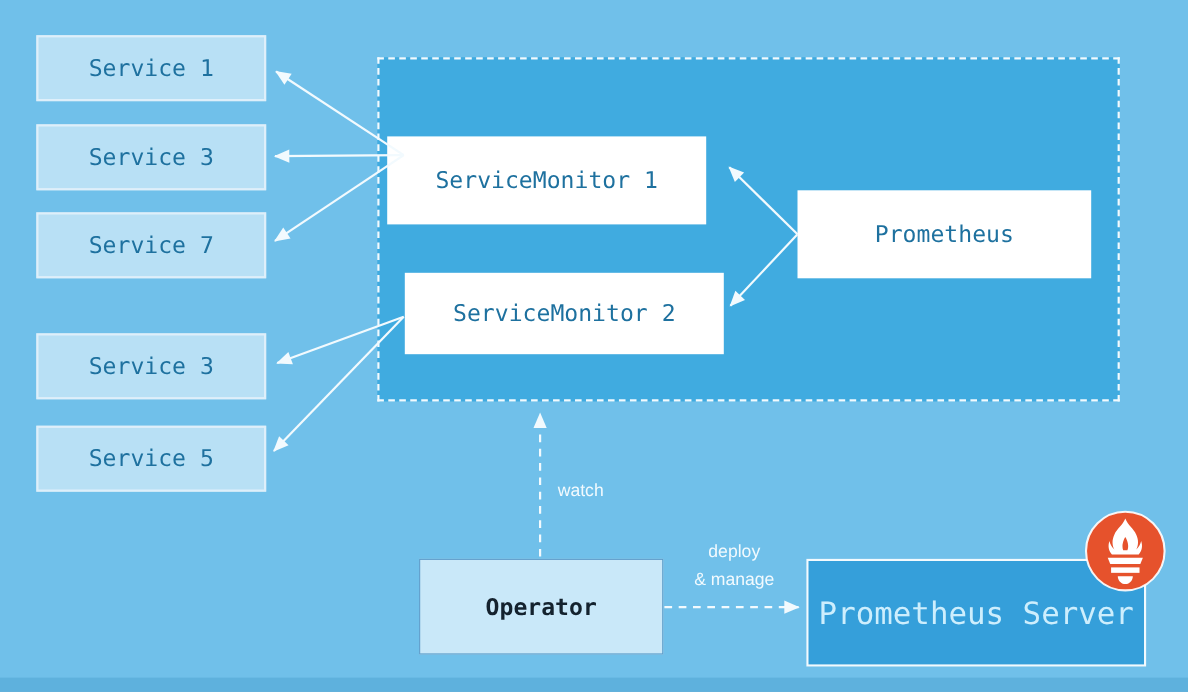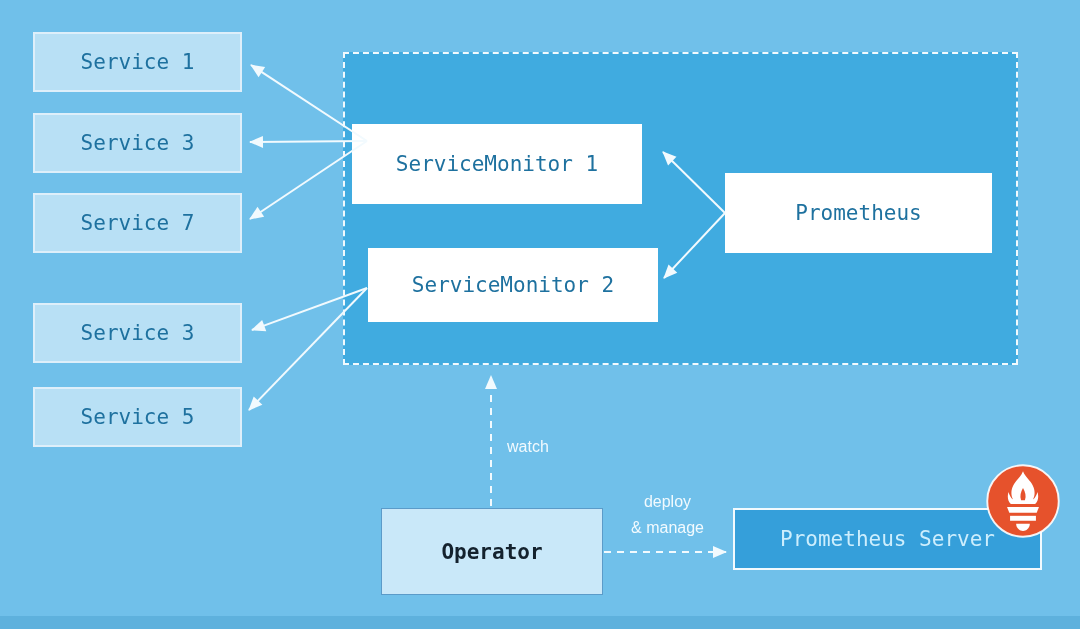--- a/index.html
+++ b/index.html
@@ -50,24 +50,24 @@
   .sm1{left:352px;top:102px;width:290px;height:80px;margin-top:22px;}
   .sm2{left:368px;top:248px;width:290px;height:74px;}
   .prom{left:725px;top:173px;width:267px;height:80px;}
   .operator{
     left:381px;top:508px;width:222px;height:87px;
     background:var(--operator-fill);
     border:1.5px solid var(--operator-border);
     color:var(--text-dark);font-size:21px;font-weight:600;
   }
   .server{
-    left:733px;top:508px;width:309px;height:62px;
+    left:733px;top:508px;width:309px;height:98px;
     background:var(--server-fill);
     border:2px solid var(--server-border);
-    color:var(--text-light);font-size:21px;
+    color:var(--text-light);font-size:28px;
   }
   .arrows{position:absolute;left:0;top:0;pointer-events:none;}
   .edge-label{
     position:absolute;color:var(--arrow-white);
     font-family:"Liberation Sans",sans-serif;font-size:16px;line-height:26px;
   }
   .watch-label{left:507px;top:434px;}
   .deploy-label{left:600px;top:489px;width:135px;text-align:center;}
   .logo{position:absolute;left:985px;top:463px;width:76px;height:76px;}
 </style>

